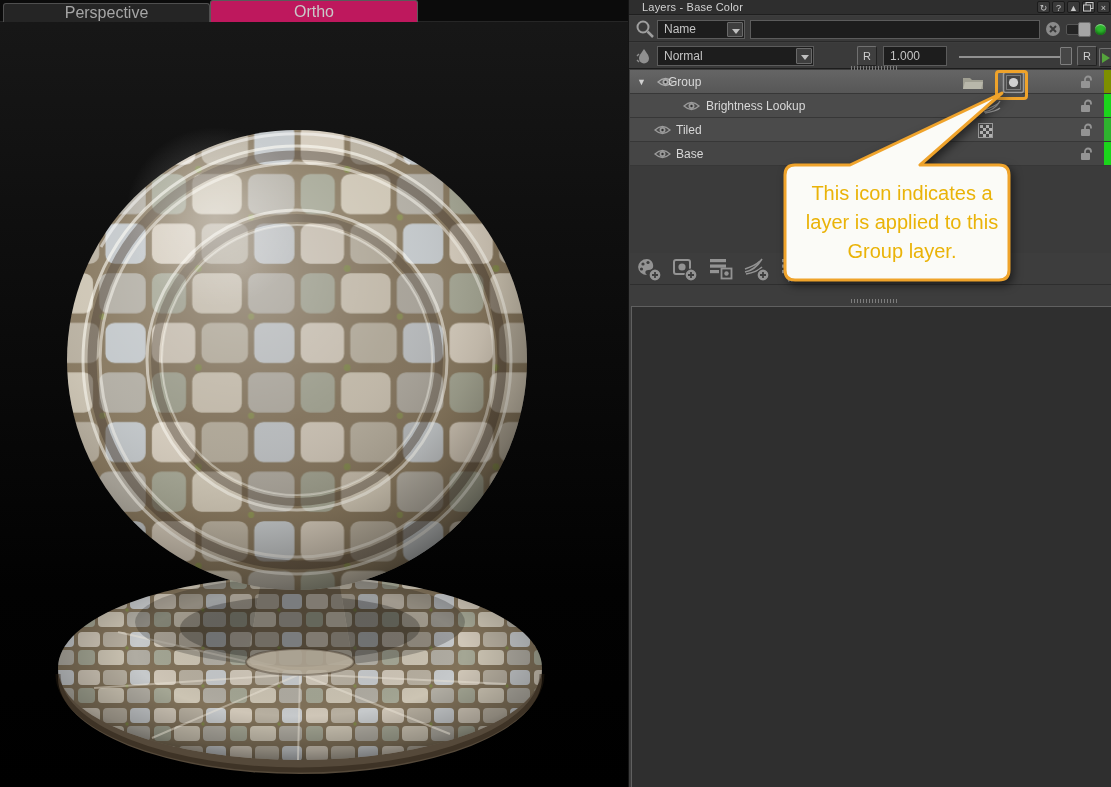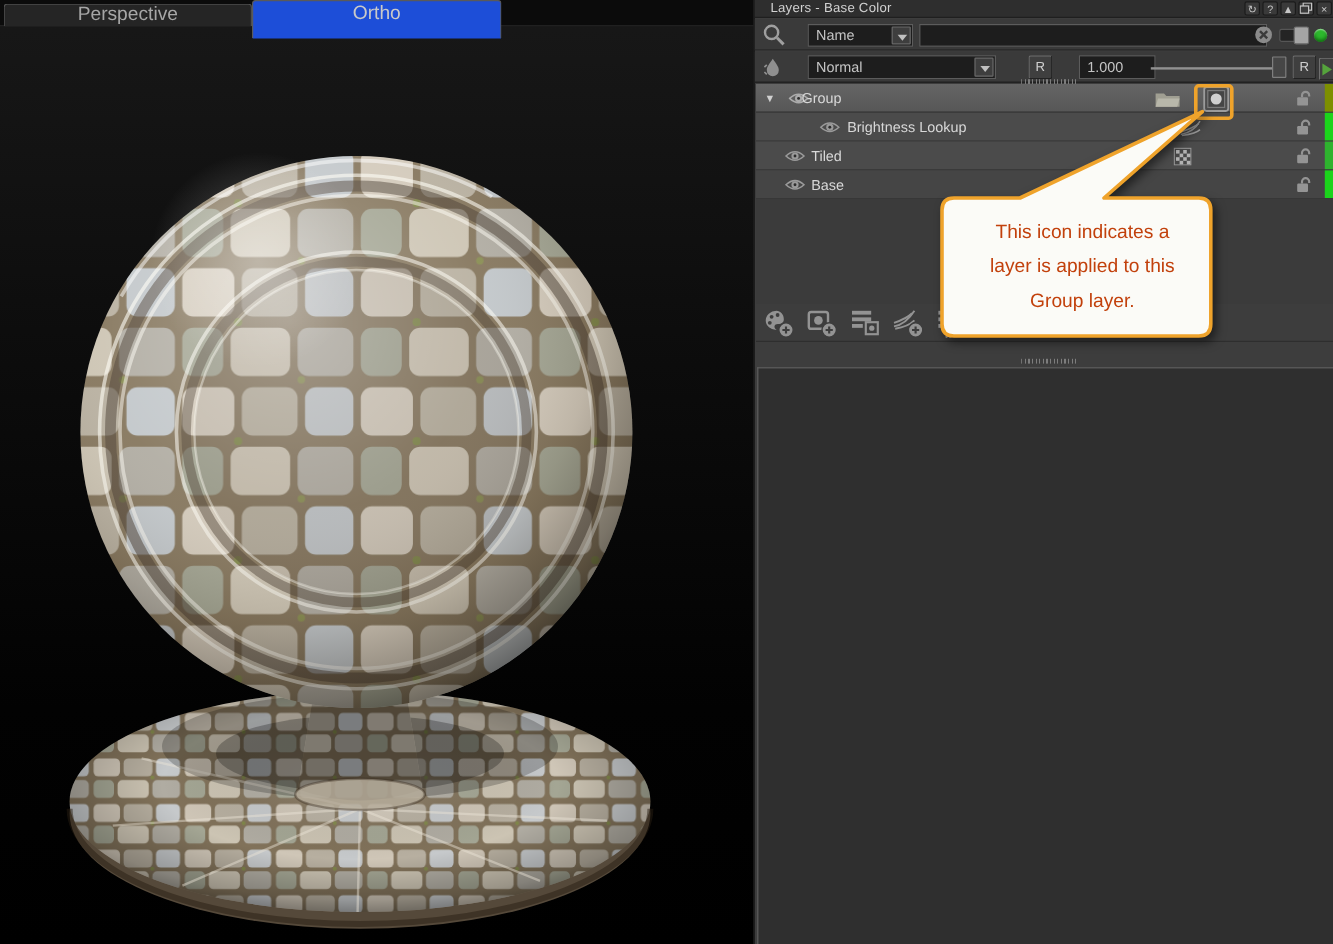--- a/index.html
+++ b/index.html
@@ -7,34 +7,34 @@
   body { font-family:"Liberation Sans", sans-serif; }
   .app { position:relative; width:1111px; height:787px; overflow:hidden; background:#000; }
 
   
   .viewport { position:absolute; left:0; top:0; width:628px; height:787px;
     background:linear-gradient(180deg,#181818 0%,#0d0d0d 35%,#020202 75%,#000 100%); }
   .tabbar { position:absolute; left:0; top:0; width:628px; height:22px; background:#0b0b0b; border-bottom:1px solid #262626; }
   .tab { position:absolute; text-align:center; font-size:16px; color:#a6a6a6; background:#252525;
     border:1px solid #4f4f4f; border-bottom:none; border-radius:3px 3px 0 0; }
   .tab-perspective { left:3px; top:3px; width:207px; height:19px; line-height:18px; }
-  .tab-ortho { left:210px; top:0; width:208px; height:32px; line-height:21px; background:#1d4ed8; color:#c9c9c9; border-color:#5a5a5a; }
+  .tab-ortho { left:210px; top:0; width:208px; height:22px; line-height:21px; background:#be185d; color:#c9c9c9; border-color:#5a5a5a; }
   .scene { position:absolute; left:0; top:22px; }
 
   
   .panel { position:absolute; left:628px; top:0; width:483px; height:787px; background:#3d3d3d; border-left:1px solid #141414; }
 
   .titlebar { position:absolute; left:0; top:0; width:483px; height:15px; background:#2e2e2e; border-bottom:1px solid #1f1f1f; }
   .titlebar-text { position:absolute; left:13px; top:1px; font-size:11px; color:#d2d2d2; letter-spacing:.2px; }
   .winbtns { position:absolute; right:2px; top:1px; display:flex; gap:2px; }
   .wb { width:13px; height:12px; font-size:9px; line-height:12px; color:#c6c6c6; text-align:center;
     background:#3a3a3a; border:1px solid #1b1b1b; border-radius:2px; cursor:default; }
 
   .searchrow { position:absolute; left:0; top:16px; width:483px; height:26px; background:#3a3a3a; border-bottom:1px solid #2a2a2a; }
-  .sunken { background:#1d1d1d; border:1px solid #5c5c5c; color:#c4c4c4; font-size:12px;margin-left:16px; }
+  .sunken { background:#1d1d1d; border:1px solid #5c5c5c; color:#c4c4c4; font-size:12px; }
   .name-select { position:absolute; left:28px; top:4px; width:88px; height:19px; line-height:17px; padding-left:6px; }
   .dd-btn { position:absolute; right:1px; top:1px; bottom:1px; width:16px; background:#3e3e3e; border:1px solid #6a6a6a; border-radius:1px; }
   .dd-tri { position:absolute; left:4px; top:6px; width:0; height:0; border-left:4px solid transparent; border-right:4px solid transparent; border-top:5px solid #c0c0c0; }
   .search-input { position:absolute; left:121px; top:4px; width:290px; height:19px; padding:0 5px; outline:none; }
   input.search-input { font-family:"Liberation Sans",sans-serif; }
   .clear-btn { position:absolute; left:416px; top:5px; }
   .toggle { position:absolute; left:437px; top:8px; width:24px; height:11px; background:#242424; border:1px solid #565656; border-radius:2px; }
   .knob { position:absolute; right:-2px; top:-3px; width:13px; height:15px; background:#a5a5a5; border:1px solid #6d6d6d; border-radius:2px; }
   .green-dot { position:absolute; left:466px; top:8px; width:11px; height:11px; border-radius:50%;
     background:var(--ready-dot-green,#2DB82D); box-shadow:inset 0 -2px 3px rgba(0,60,0,.6), inset 0 1px 1px rgba(255,255,255,.5); }
@@ -83,21 +83,21 @@
     display:flex; gap:7px; padding:4px 0 0 5px; }
   .tb-icon { width:29px; height:25px; }
 
   .bottom-pane { position:absolute; left:2px; top:306px; width:480px; height:481px; background:#2f2f2f;
     border-top:1px solid #606060; border-left:1px solid #606060; }
 
   
   .callout-svg { position:absolute; left:775px; top:83px; width:255px; height:212px; z-index:10;
     filter:drop-shadow(3px 4px 4px rgba(0,0,0,.5)); }
   .callout-text { position:absolute; left:790px; top:179px; width:224px; z-index:11; text-align:center;
-    font-size:16px; line-height:29px; color:#c2410c; }
+    font-size:20px; line-height:29px; color:#eab308; }
 </style>
 </head>
 <body>
 
 <div class="app">
 
   <div class="viewport">
     <div class="tabbar">
       <div class="tab tab-perspective">Perspective</div>
       <div class="tab tab-ortho">Ortho</div>

